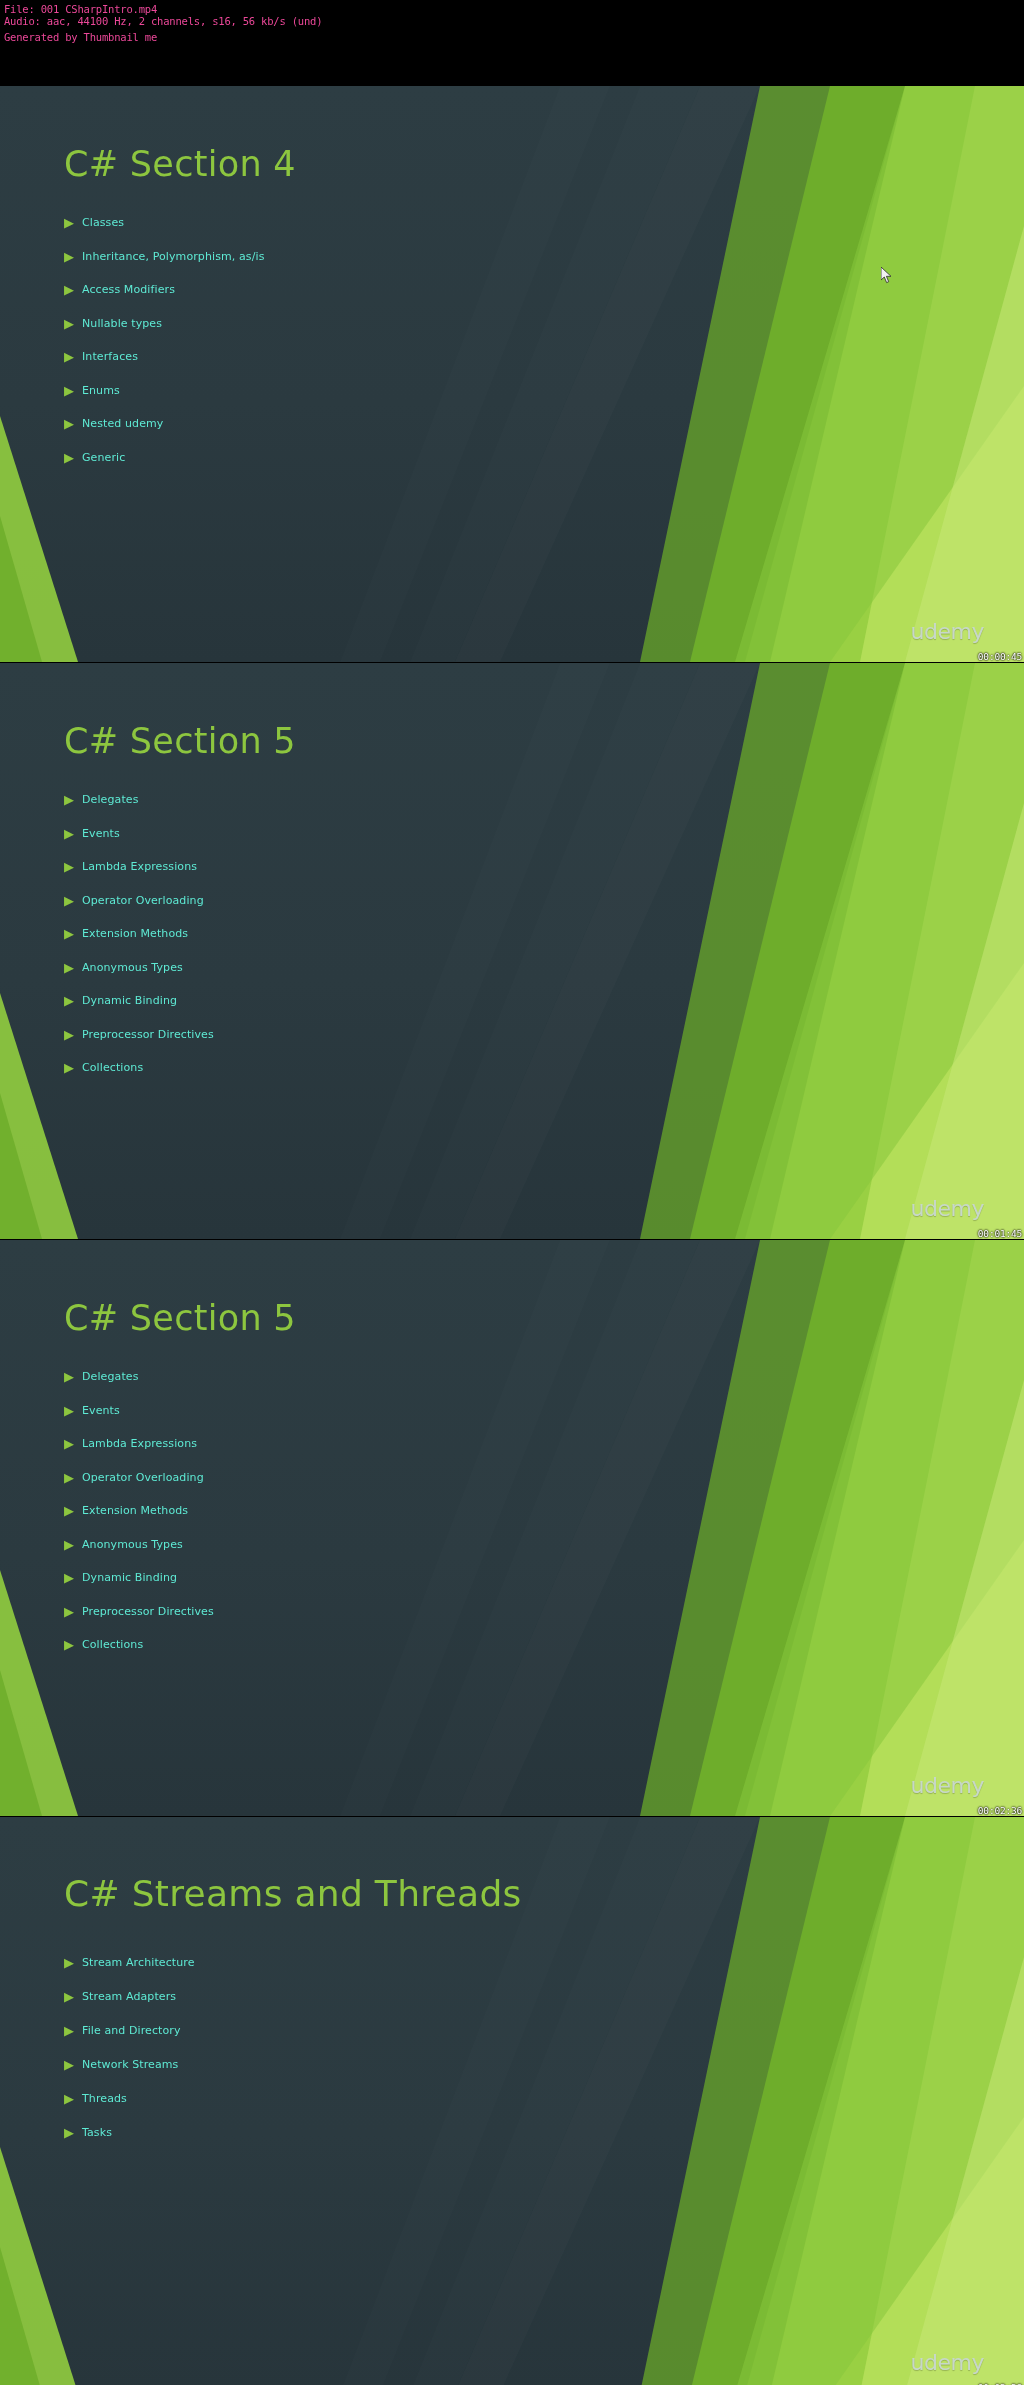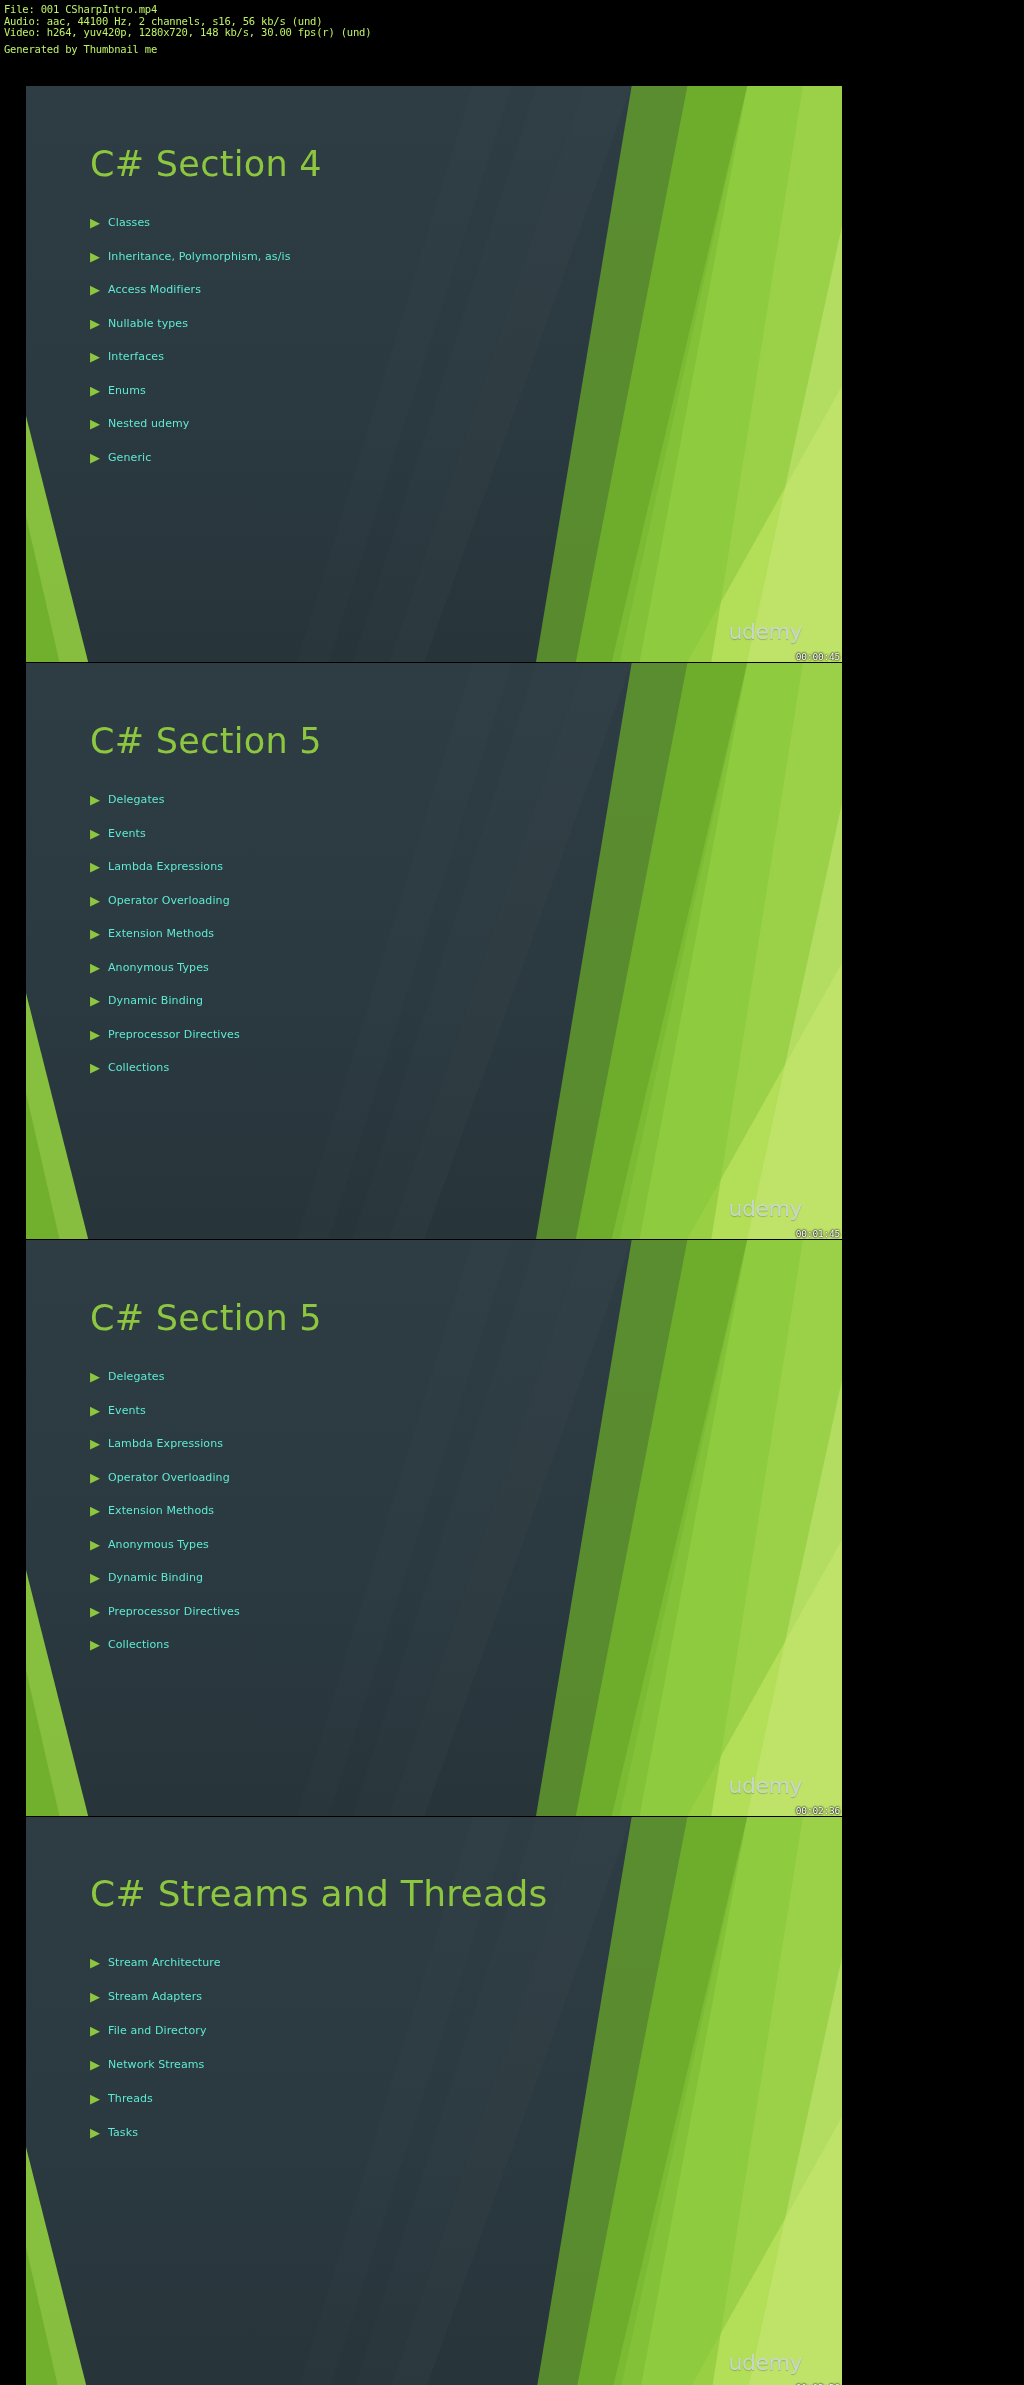--- a/index.html
+++ b/index.html
@@ -3,35 +3,35 @@
 <meta charset="utf-8">
 <style>
   html,body{margin:0;padding:0;background:#000;}
   body{width:1024px;height:2385px;font-family:"DejaVu Sans",sans-serif;}
 
   .sheet{width:1024px;height:2385px;background:#000;position:relative;overflow:hidden;}
 
   
   .info{
     position:absolute;left:0;top:0;width:1024px;height:86px;
-    background:#000;color:#bef264;
+    background:#000;color:#ec4899;
     font-family:"DejaVu Sans Mono",monospace;
     padding:4px 0 16px 4px;box-sizing:border-box;
   }
   .info-line{
     font-size:10.5px;line-height:11.6px;white-space:nowrap;
     letter-spacing:-0.2px;
   }
   .info-line.gen{margin-top:5px;}
 
   
   .slides{position:absolute;left:0;top:86px;width:1024px;}
   .slide{
-    position:relative;width:816px;height:576px;overflow:hidden;
-    background:#2b3b41;margin-bottom:1px;margin-left:26px;
+    position:relative;width:1024px;height:576px;overflow:hidden;
+    background:#2b3b41;margin-bottom:1px;
   }
 
   
   .slide .bg{
     position:absolute;inset:0;
     background:linear-gradient(180deg,#2d3d43 0%,#2b3a40 55%,#27353b 100%);
   }
 
   
   .art{position:absolute;inset:0;}
@@ -92,21 +92,20 @@
   .cursor svg{display:block;}
 </style>
 </head>
 <body>
 
 <div class="sheet">
 
   <div class="info">
     <div class="info-line">File: 001 CSharpIntro.mp4</div>
     <div class="info-line">Audio: aac, 44100 Hz, 2 channels, s16, 56 kb/s (und)</div>
-    <div class="info-line">Video: h264, yuv420p, 1280x720, 148 kb/s, 30.00 fps(r) (und)</div>
     <div class="info-line gen">Generated by Thumbnail me</div>
   </div>
 
   <div class="slides" id="slides">
       <div class="slide dense">
     <div class="bg"></div>
 
     <div class="art">
       <svg viewBox="0 0 1024 576" preserveAspectRatio="none" aria-hidden="true">
 

